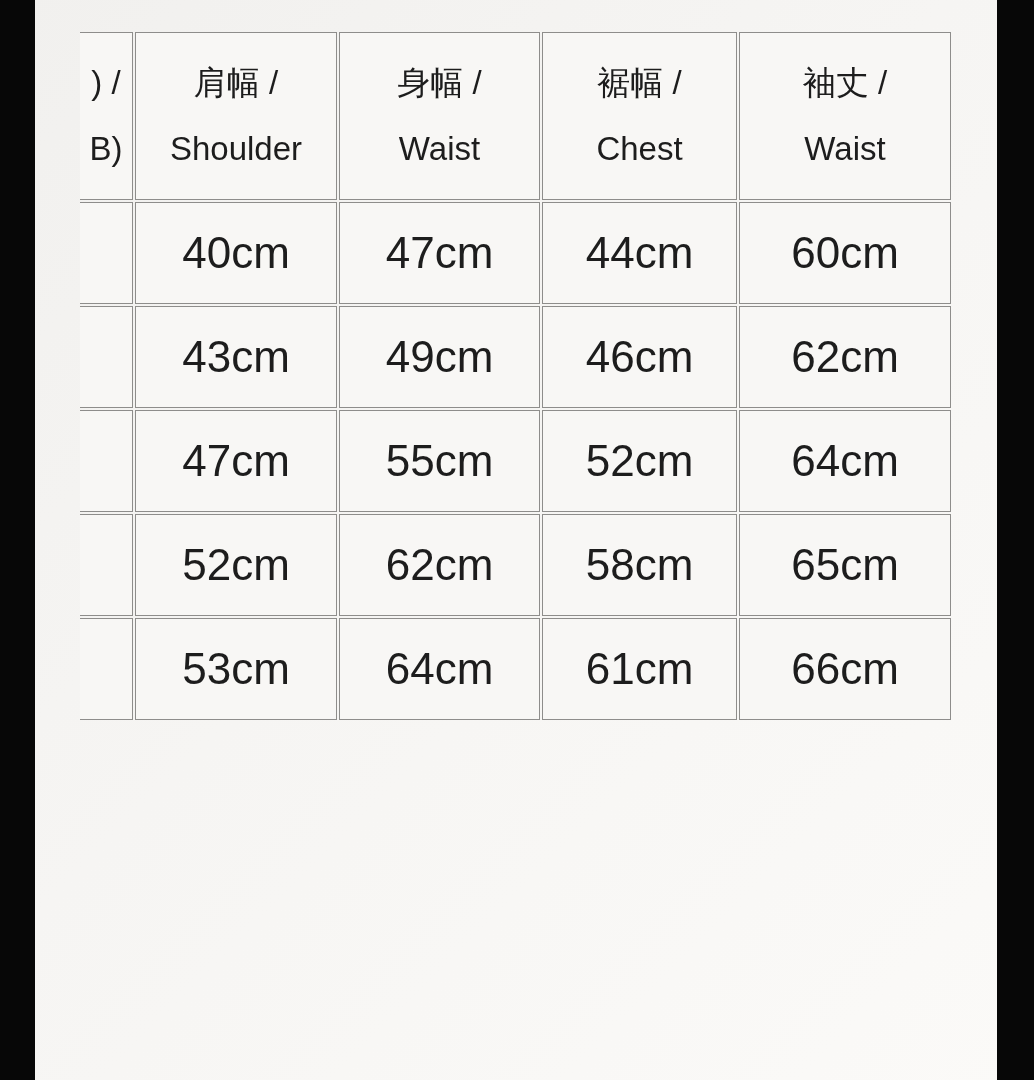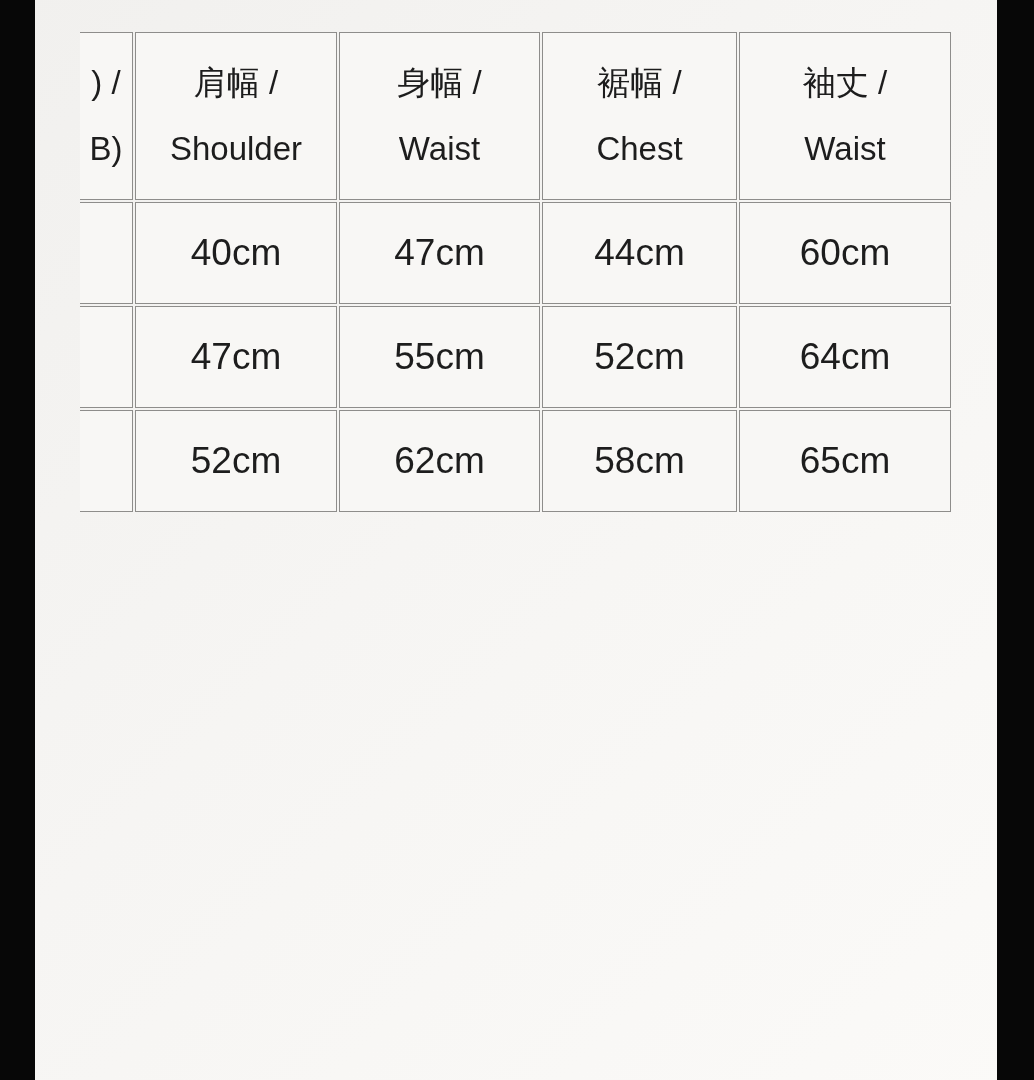--- a/index.html
+++ b/index.html
@@ -54,21 +54,21 @@
   .size-table th.cropped, .size-table td.cropped {
     border-left: none;
   }
   .size-table thead th {
     height: 166px;
     font-size: 33px;
     line-height: 66px;
   }
   .size-table tbody td {
     height: 100px;
-    font-size: 37px;
+    font-size: 44px;
   }
   .hdr-line { display: block; }
 </style>
 </head>
 <body>
 
 <div class="stage">
 
   <div class="letterbox left"></div>
   <div class="letterbox right"></div>
@@ -108,28 +108,42 @@
     <tbody>
       <tr>
         <td class="cropped"></td>
         <td>40cm</td>
         <td>47cm</td>
         <td>44cm</td>
         <td>60cm</td>
       </tr>
       <tr>
         <td class="cropped"></td>
+        <td>43cm</td>
+        <td>49cm</td>
+        <td>46cm</td>
+        <td>62cm</td>
+      </tr>
+      <tr>
+        <td class="cropped"></td>
         <td>47cm</td>
         <td>55cm</td>
         <td>52cm</td>
         <td>64cm</td>
       </tr>
       <tr>
         <td class="cropped"></td>
         <td>52cm</td>
         <td>62cm</td>
         <td>58cm</td>
         <td>65cm</td>
       </tr>
+      <tr>
+        <td class="cropped"></td>
+        <td>53cm</td>
+        <td>64cm</td>
+        <td>61cm</td>
+        <td>66cm</td>
+      </tr>
     </tbody>
   </table>
 
 </div>
 
 </body></html>

